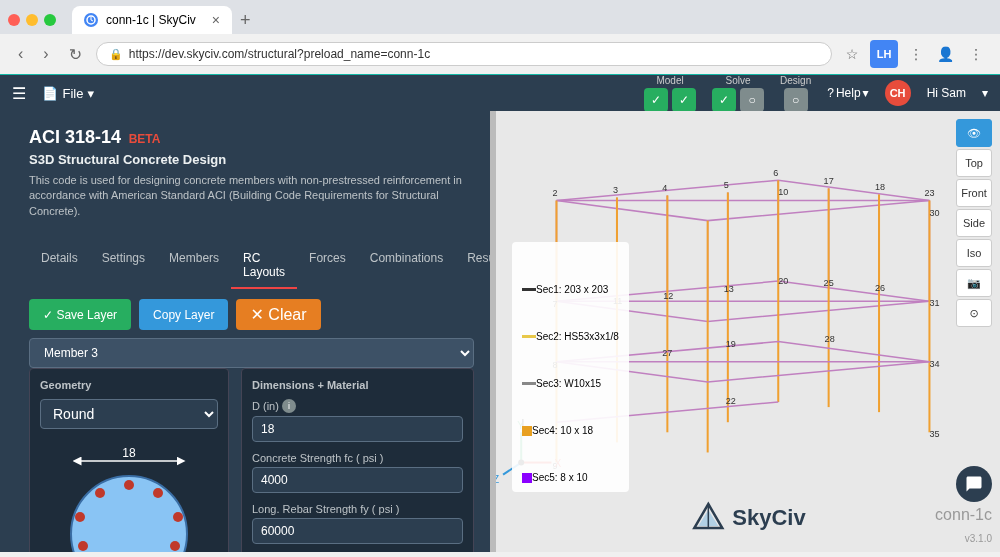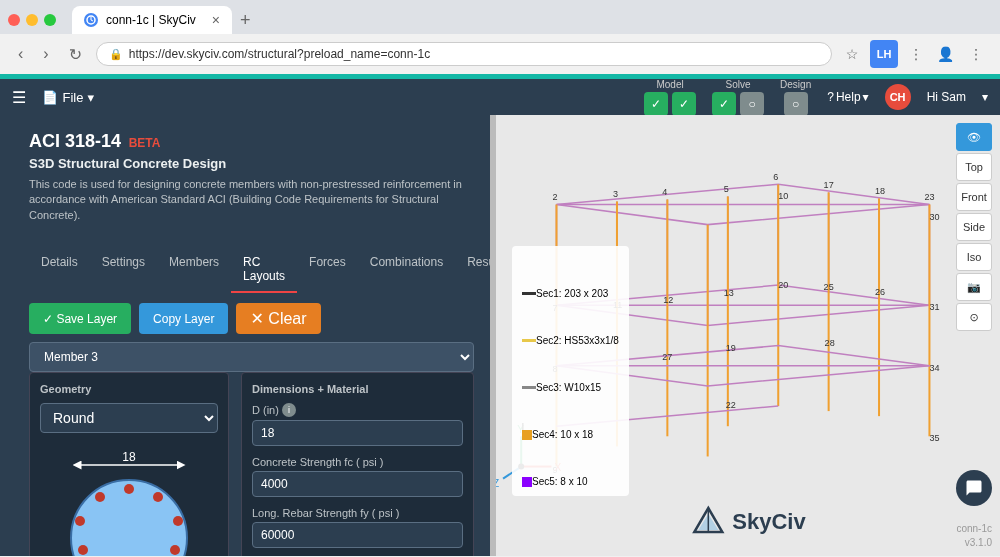--- a/index.html
+++ b/index.html
@@ -1,19 +1,19 @@
 <!DOCTYPE html>
 <html><head>
   <meta charset="utf-8">
   <style>
     * { box-sizing: border-box; margin: 0; padding: 0; }
     body { font-family: -apple-system, BlinkMacSystemFont, 'Segoe UI', sans-serif; font-size: 13px; background: #f0f0f0; overflow: hidden; }
 
     
-    .browser-chrome { background: #0f172a; border-bottom: 5px solid #14b8a6; }
+    .browser-chrome { background: #0f172a; border-bottom: 1px solid #14b8a6; }
     .tab-bar { display: flex; align-items: center; padding: 6px 8px 0; gap: 4px; background: #dee1e6; }
     .tab { display: flex; align-items: center; gap: 8px; background: white; padding: 6px 12px; border-radius: 8px 8px 0 0; font-size: 12px; min-width: 160px; }
     .tab-favicon { width: 14px; height: 14px; background: #4285f4; border-radius: 50%; display: flex; align-items: center; justify-content: center; }
     .tab-favicon svg { width: 10px; height: 10px; }
     .tab-close { margin-left: auto; color: #666; cursor: pointer; font-size: 14px; }
     .tab-new { background: none; border: none; font-size: 18px; color: #666; cursor: pointer; padding: 0 4px; }
     .traffic-lights { display: flex; gap: 6px; margin-right: 8px; }
     .tl { width: 12px; height: 12px; border-radius: 50%; cursor: pointer; }
     .tl-red { background: #ff5f56; }
     .tl-yellow { background: #ffbd2e; }
@@ -90,21 +90,21 @@
     
     .structure-view { width: 100%; height: 100%; }
 
     
     .legend { position: absolute; left: 16px; bottom: 60px; background: rgba(255,255,255,0.9); padding: 6px 10px; border-radius: 4px; font-size: 10px; }
     .legend-item { display: flex; align-items: center; margin-bottom: 3px; margin-top: 36px; }
 
     .skyciv-logo { position: absolute; left: 50%; transform: translateX(-50%); bottom: 16px; display: flex; align-items: center; gap: 6px; font-size: 22px; font-weight: 700; color: #2c3e50; text-align: right; }
 
     .version-badge { position: absolute; right: 8px; bottom: 8px; font-size: 10px; color: #999; }
-    .conn-badge { position: absolute; right: 8px; bottom: 22px; font-size: 10px; color: #999; }
+    .conn-badge { position: absolute; right: 8px; bottom: 28px; font-size: 16px; color: #999; }
 
     .chat-btn { position: absolute; right: 8px; bottom: 40px; width: 36px; height: 36px; background: #2c3e50; border-radius: 50%; display: flex; align-items: center; justify-content: center; cursor: pointer; }
 
     
     .panel-divider { width: 6px; background: #bbb; cursor: col-resize; }
 
     .tabs-row { display: flex; align-items: center; justify-content: space-between; padding: 4px 16px 0; }
   </style>
 </head>
 <body>

